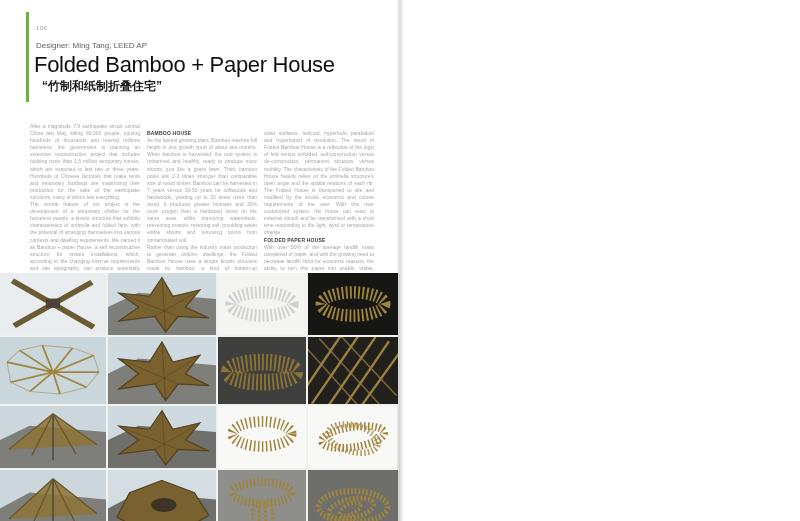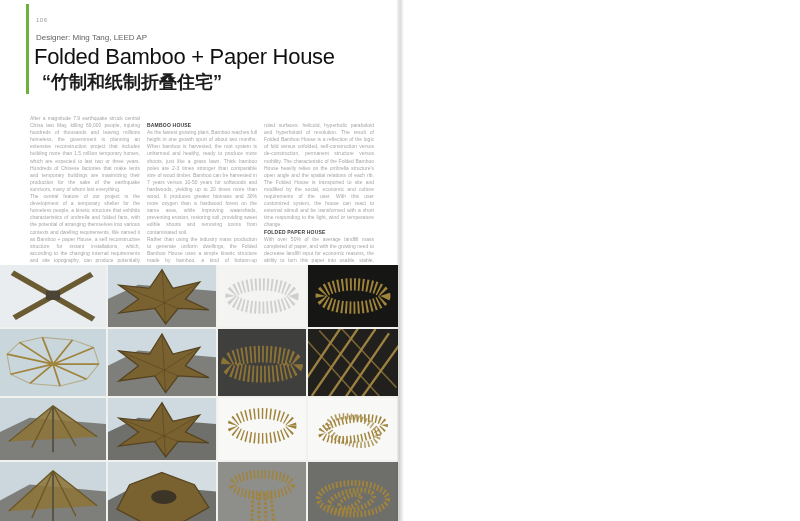--- a/index.html
+++ b/index.html
@@ -1,27 +1,27 @@
 <!DOCTYPE html>
 <html><head>
 <meta charset="utf-8">
 <style>
   html,body{margin:0;padding:0;}
   body{width:800px;height:521px;position:relative;background:#ffffff;overflow:hidden;
        font-family:"Liberation Sans",sans-serif;}
-  .page{position:absolute;top:4px;height:468px;background:#fff;}
+  .page{position:absolute;top:12px;height:468px;background:#fff;}
   #left-page{left:0;width:400px;}
   #right-page{left:400px;width:400px;}
 
   
   .accent-bar{position:absolute;left:26px;top:0;width:3px;height:90px;}
   .page-number{position:absolute;left:36px;top:13px;font-size:6px;color:#9a9a9a;letter-spacing:.5px;}
   .designer-line{position:absolute;left:36px;top:29px;font-size:8px;color:#5f5f5f;}
   .spread-title{position:absolute;left:34px;top:40px;font-size:22px;font-weight:400;color:#101010;letter-spacing:-0.3px;}
-  .spread-subtitle{position:absolute;left:42px;top:66px;font-size:18px;font-weight:700;color:#1c1c1c;}
+  .spread-subtitle{position:absolute;left:42px;top:66px;font-size:12px;font-weight:700;color:#1c1c1c;}
 
   
   .cols{position:absolute;display:flex;}
   #left-cols{left:30px;top:111px;width:344px;gap:7px;}
   .col{font-size:5px;line-height:7.1px;color:#a6a6a6;text-align:justify;white-space:pre-line;}
   #left-cols .col{width:110px;}
   .col-head{font-size:5px;line-height:7.1px;font-weight:700;color:#3c3c3c;letter-spacing:.2px;}
 
   
   .grid{position:absolute;display:grid;gap:2px;background:#f1f1ef;overflow:hidden;}

